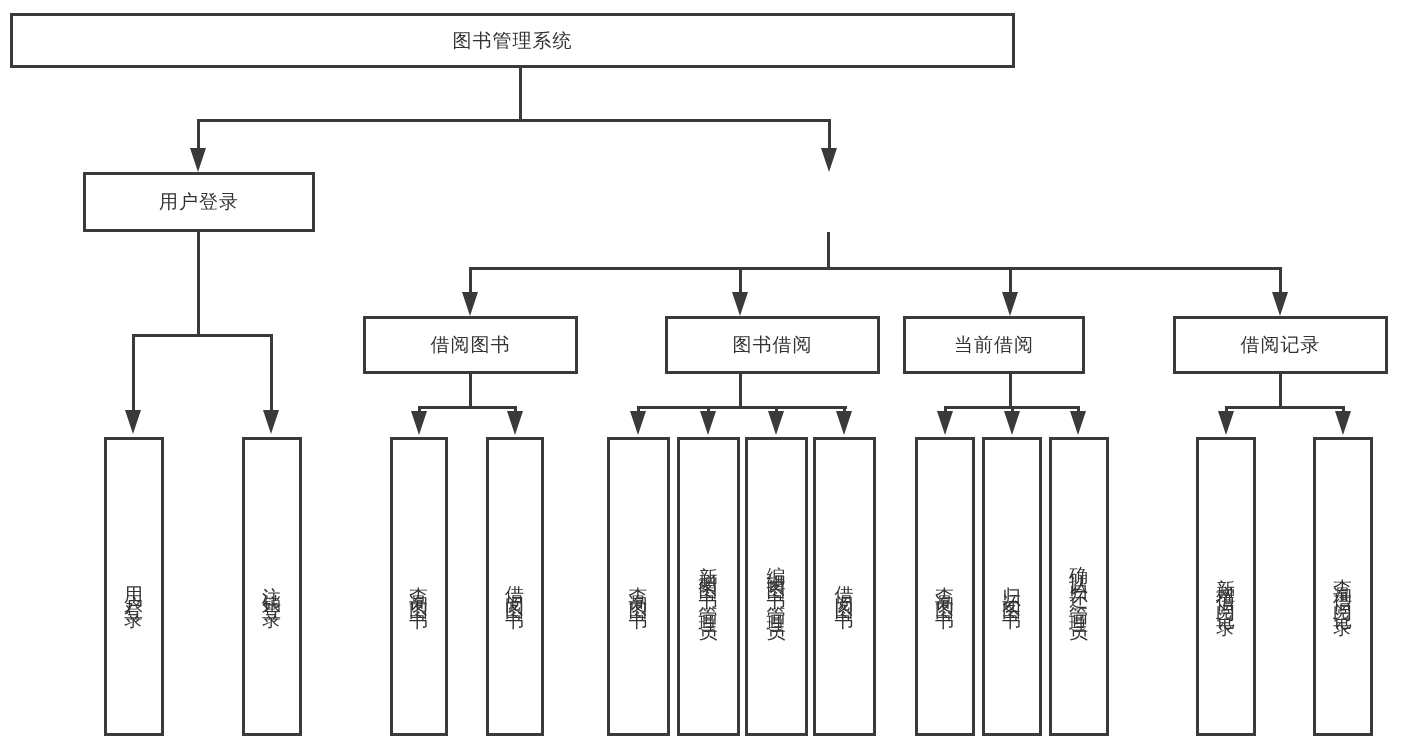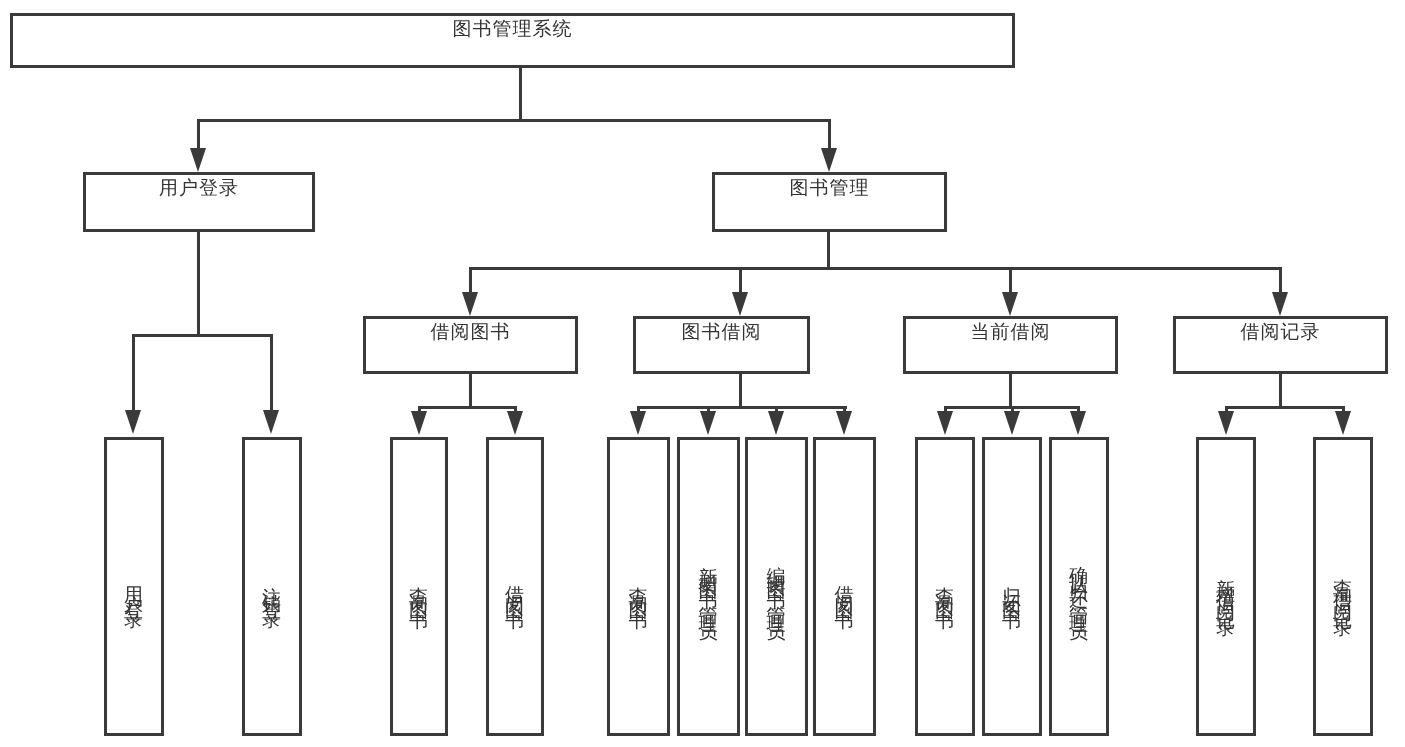--- a/index.html
+++ b/index.html
@@ -6,21 +6,21 @@
   .canvas{
     position:relative;width:1405px;height:747px;overflow:hidden;
     background:var(--bg,#fff);
     font-family:"Liberation Sans","DejaVu Sans",sans-serif;
     color:var(--text,#333);
   }
   .box{
     position:absolute;box-sizing:border-box;
     border:3px solid var(--line,#3a3a3a);
     background:#fff;
-    display:flex;justify-content:center;
+    display:flex;align-items:center;justify-content:center;
     font-size:19px;letter-spacing:1px;
   }
   .vbox{
     position:absolute;box-sizing:border-box;
     border:3px solid var(--line,#3a3a3a);
     background:#fff;
     display:flex;align-items:center;justify-content:center;
   }
   .vlabel{
     writing-mode:vertical-rl;
@@ -56,23 +56,20 @@
   <div class="vline" style="left:519px;top:68px;height:52px;"></div>
   <div class="hline" style="left:197px;top:119px;width:634px;"></div>
   <div class="vline" style="left:197px;top:119px;height:29px;"></div>
   <div class="arrowhead" style="left:190px;top:148px;"></div>
   <div class="vline" style="left:828px;top:119px;height:29px;"></div>
   <div class="arrowhead" style="left:821px;top:148px;"></div>
 
   <div class="box" style="left:83px;top:172px;width:232px;height:60px;">
     <span>用户登录</span>
   </div>
-  <div class="box" style="left:712px;top:172px;width:235px;height:60px;">
-    <span>图书管理</span>
-  </div>
 
   <div class="vline" style="left:197px;top:232px;height:103px;"></div>
   <div class="hline" style="left:132px;top:334px;width:141px;"></div>
   <div class="vline" style="left:132px;top:334px;height:77px;"></div>
   <div class="arrowhead" style="left:125px;top:410px;"></div>
   <div class="vline" style="left:270px;top:334px;height:77px;"></div>
   <div class="arrowhead" style="left:263px;top:410px;"></div>
 
   <div class="vbox" style="left:104px;top:437px;width:60px;height:299px;">
     <span class="vlabel">用户登录</span>
@@ -88,24 +85,24 @@
   <div class="vline" style="left:739px;top:267px;height:26px;"></div>
   <div class="arrowhead" style="left:732px;top:292px;"></div>
   <div class="vline" style="left:1009px;top:267px;height:26px;"></div>
   <div class="arrowhead" style="left:1002px;top:292px;"></div>
   <div class="vline" style="left:1279px;top:267px;height:26px;"></div>
   <div class="arrowhead" style="left:1272px;top:292px;"></div>
 
   <div class="box" style="left:363px;top:316px;width:215px;height:58px;">
     <span>借阅图书</span>
   </div>
-  <div class="box" style="left:633px;top:316px;width:177px;height:58px;">
+  <div class="box" style="left:665px;top:316px;width:215px;height:58px;">
     <span>图书借阅</span>
   </div>
-  <div class="box" style="left:903px;top:316px;width:215px;height:58px;">
+  <div class="box" style="left:903px;top:316px;width:182px;height:58px;">
     <span>当前借阅</span>
   </div>
   <div class="box" style="left:1173px;top:316px;width:215px;height:58px;">
     <span>借阅记录</span>
   </div>
 
   <div class="vline" style="left:469px;top:374px;height:33px;"></div>
   <div class="hline" style="left:418px;top:406px;width:99px;"></div>
   <div class="vline" style="left:418px;top:406px;height:6px;"></div>
   <div class="arrowhead" style="left:411px;top:411px;"></div>

